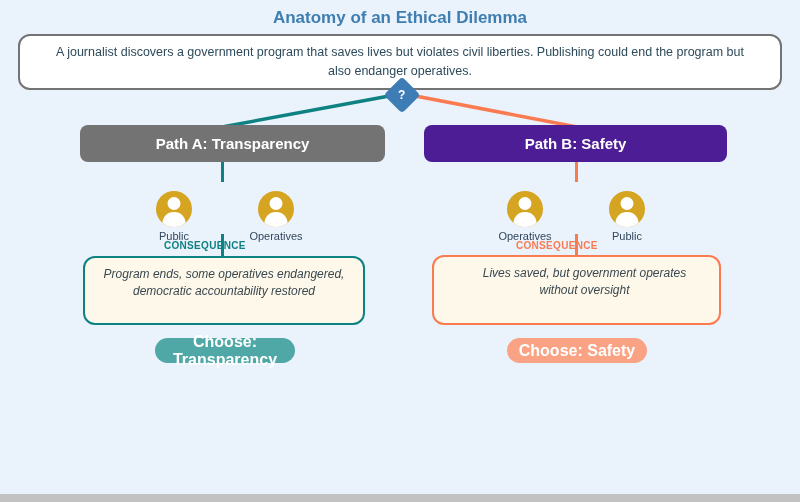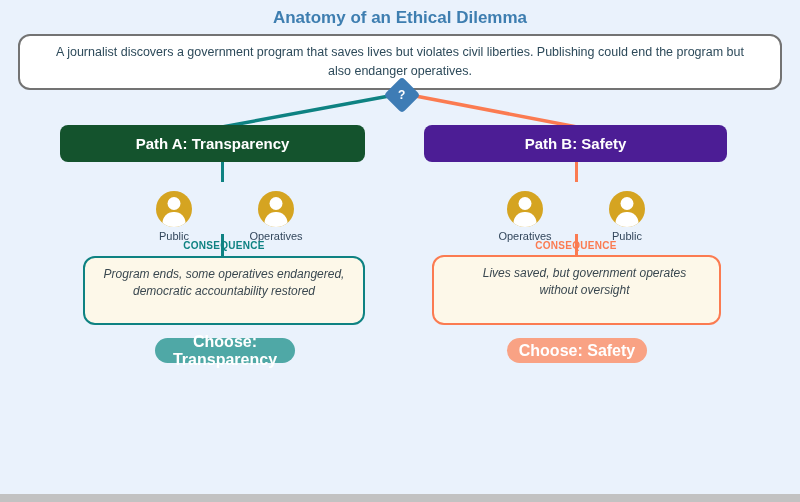--- a/index.html
+++ b/index.html
@@ -29,21 +29,21 @@
     display:flex; align-items:center; justify-content:center;
   }
   .diamond span{
     transform:rotate(-45deg); color:#FFFFFF; font-size:12px; font-weight:bold;
   }
   .path-header{
     position:absolute; top:125px; height:37px;
     border-radius:8px; display:flex; align-items:center; justify-content:center;
     color:#FFFFFF; font-size:15px; font-weight:bold;
   }
-  .path-header.a{left:60px; width:305px; background:#14532d;}
+  .path-header.a{left:80px; width:305px; background:#737373;}
   .path-header.b{left:424px; width:303px; background:#4c1d95;}
   .vseg{position:absolute; width:3px;}
   .vseg.teal{background:#0E8282;}
   .vseg.orange{background:#FB7B51;}
   .vseg.a1{left:221px; top:162px; height:20px;}
   .vseg.a2{left:221px; top:234px; height:23px;}
   .vseg.b1{left:575px; top:162px; height:20px;}
   .vseg.b2{left:575px; top:234px; height:23px;}
   .stake{position:absolute; top:191px; width:80px; text-align:center;}
   .stake.a1{left:134px;}
@@ -58,21 +58,21 @@
     content:""; position:absolute; top:6px; left:50%; transform:translateX(-50%);
     width:13px; height:13px; border-radius:50%; background:#FFFFFF;
   }
   .avatar::after{
     content:""; position:absolute; top:21px; left:50%; transform:translateX(-50%);
     width:23px; height:17px; background:#FFFFFF;
     border-radius:11px 11px 0 0;
   }
   .stake-label{margin-top:3px; font-size:11px; color:#33475C;}
   .conseq-label{
-    position:absolute; top:240px; width:120px; text-align:center;
+    position:absolute; top:240px; width:120px; 
     font-size:10px; font-weight:bold; letter-spacing:0.3px;
   }
   .conseq-label.a{left:164px; color:#0E8282;}
   .conseq-label.b{left:516px; color:#FB7B51;}
   .conseq-box{
     position:absolute; box-sizing:border-box; background:#FDF8E9;
     border-radius:12px; display:flex; justify-content:center;font-style:italic;
   }
   .conseq-box.a{left:83px; top:256px; width:282px; height:69px; border:2px solid #0E8282;}
   .conseq-box.b{left:432px; top:255px; width:289px; height:70px; border:2px solid #FB7B51;padding-left:16px;}

